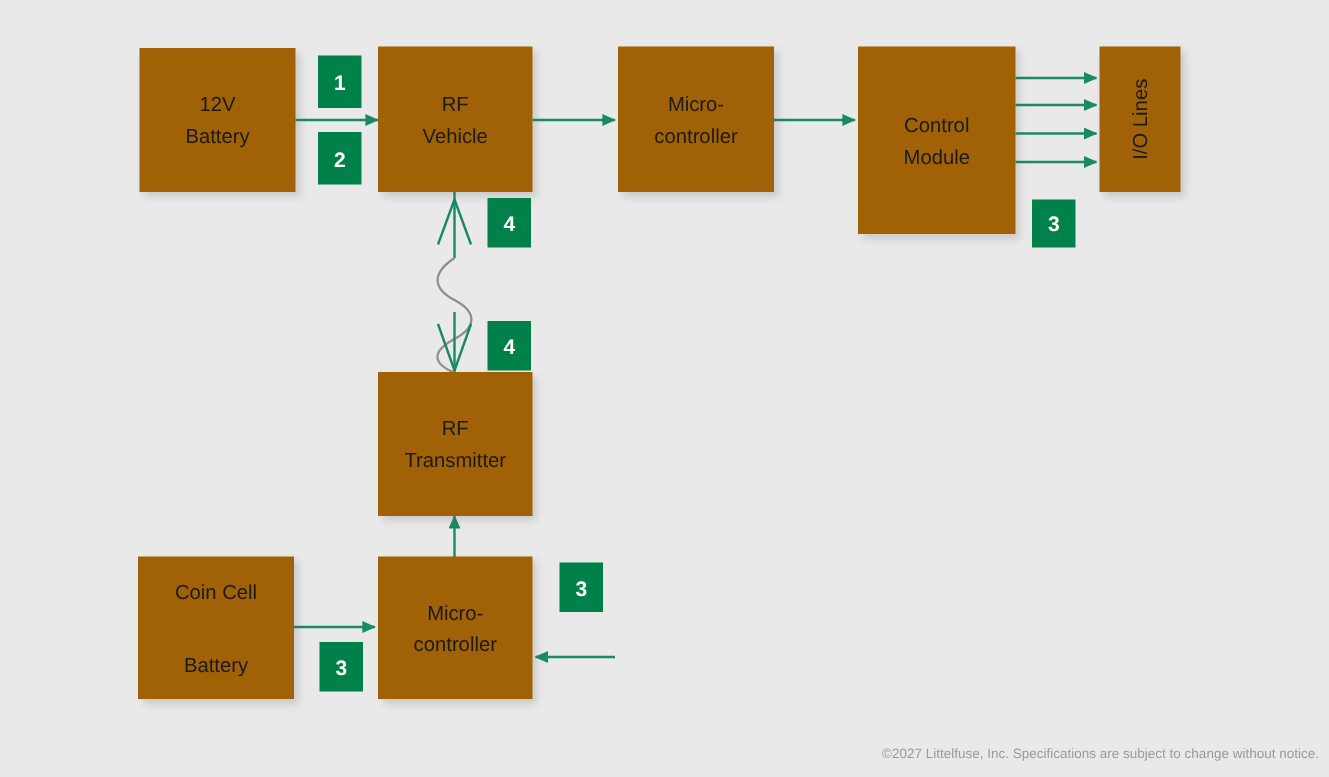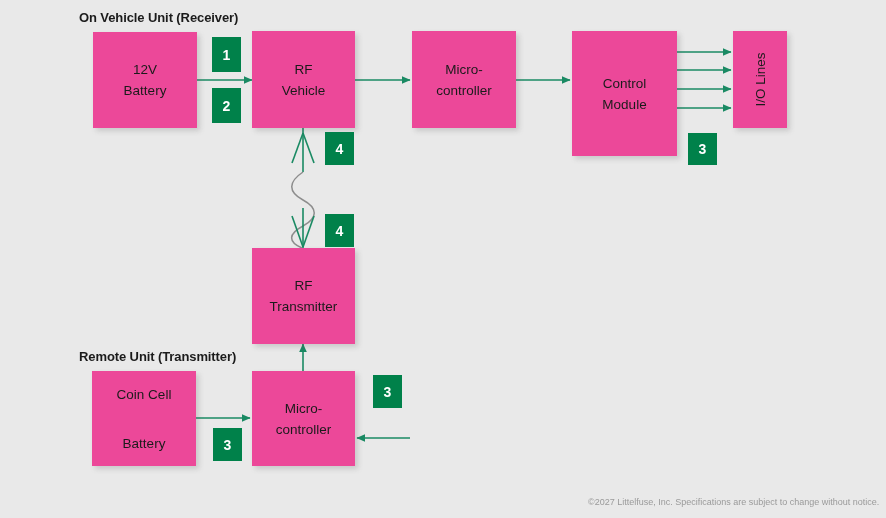--- a/index.html
+++ b/index.html
@@ -30,21 +30,21 @@
     font-size: 13px;
     font-weight: bold;
     color: #1b1b1b;
     letter-spacing: -0.1px;
     white-space: nowrap;
   }
 
   
   .box {
     position: absolute;
-    background: #ec4899;
+    background: #a16207;
     box-shadow: 3px 3px 5px rgba(90,90,90,0.22);
     display: flex;
     flex-direction: column;
     align-items: center;
     justify-content: center;
     box-sizing: border-box;
   }
   .box .box-line {
     font-family: "Liberation Sans", sans-serif;
     font-size: 13.5px;
@@ -139,23 +139,21 @@
       <line x1="314" y1="216" x2="303" y2="247"></line>
     </g>
 
     <line x1="303" y1="375" x2="303" y2="344" stroke="#1a8a63" stroke-width="1.6" marker-end="url(#ah)"></line>
 
     <line x1="196" y1="418" x2="250" y2="418" stroke="#1a8a63" stroke-width="1.6" marker-end="url(#ah)"></line>
 
     <line x1="410" y1="438" x2="357" y2="438" stroke="#1a8a63" stroke-width="1.6" marker-end="url(#ah)"></line>
   </svg>
 
-  <div class="section-title" style="left:79px; top:10px;">On Vehicle Unit (Receiver)</div>
-
-  <div class="section-title" style="left:79px; top:349px;">Remote Unit (Transmitter)</div>
+
 
   <div class="box" style="left:93px; top:32px; width:104px; height:96px;">
     <div class="box-line">12V</div>
     <div class="box-line">Battery</div>
   </div>
 
   <div class="box" style="left:252px; top:31px; width:103px; height:97px;">
     <div class="box-line">RF</div>
     <div class="box-line">Vehicle</div>
   </div>

